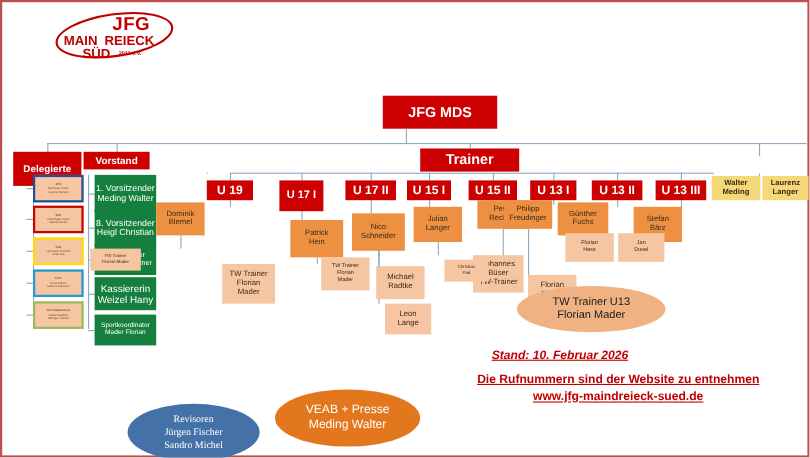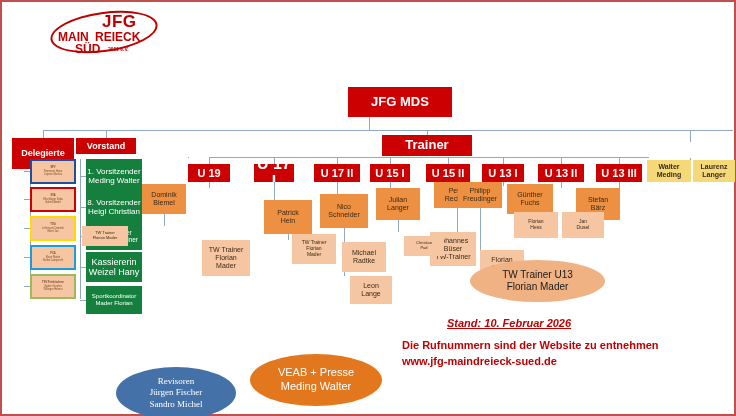--- a/index.html
+++ b/index.html
@@ -55,21 +55,21 @@
              justify-content:center; text-align:center; border-radius:50%;
              line-height:1.25; }
   .e-blue { background:#4472a8; color:#fff; font-size:9px; }
   .e-or   { background:#e2771e; color:#fff; font-size:11px; }
   .e-peach{ background:#f0b183; color:#1a1a1a; font-size:10px; }
 
   
   .stand { position:absolute; font-style:italic; font-weight:bold;
            font-size:11px; color:#c00000; text-decoration:underline; }
   .ruf { position:absolute; font-weight:bold; font-size:11px;
-         color:#c00000; line-height:1.45; width:320px; }
+         color:#c00000; text-align:center; line-height:1.45; width:320px;text-decoration:underline; }
 </style>
 </head>
 <body>
 
 <div id="page">
 
   <div class="logo">
     <div class="ell"></div>
     <div class="jfg">JFG</div>
     <div class="main">MAIN</div>
@@ -189,21 +189,21 @@
       </div>
       <div class="box gray" style="left: 84px; top: 284px; width: 56px; height: 28px; font-size: 6px; flex-direction: column;">
         <div>Sportkoordinator</div>
         <div>Mader Florian</div>
       </div>
     </div>
   <div id="teams-row">
       <div class="box red" style="left: 186px; top: 162px; width: 42px; height: 18px; font-size: 11px;">
         <span>U 19</span>
       </div>
-      <div class="box red" style="left: 252px; top: 162px; width: 40px; height: 18px; font-size: 16px;">
+      <div class="box red" style="left: 252px; top: 162px; width: 40px; height: 28px; font-size: 10px;">
         <span>U 17 I</span>
       </div>
       <div class="box red" style="left: 312px; top: 162px; width: 46px; height: 18px; font-size: 11px;">
         <span>U 17 II</span>
       </div>
       <div class="box red" style="left: 368px; top: 162px; width: 40px; height: 18px; font-size: 11px;">
         <span>U 15 I</span>
       </div>
       <div class="box red" style="left: 424px; top: 162px; width: 44px; height: 18px; font-size: 11px;">
         <span>U 15 II</span>

